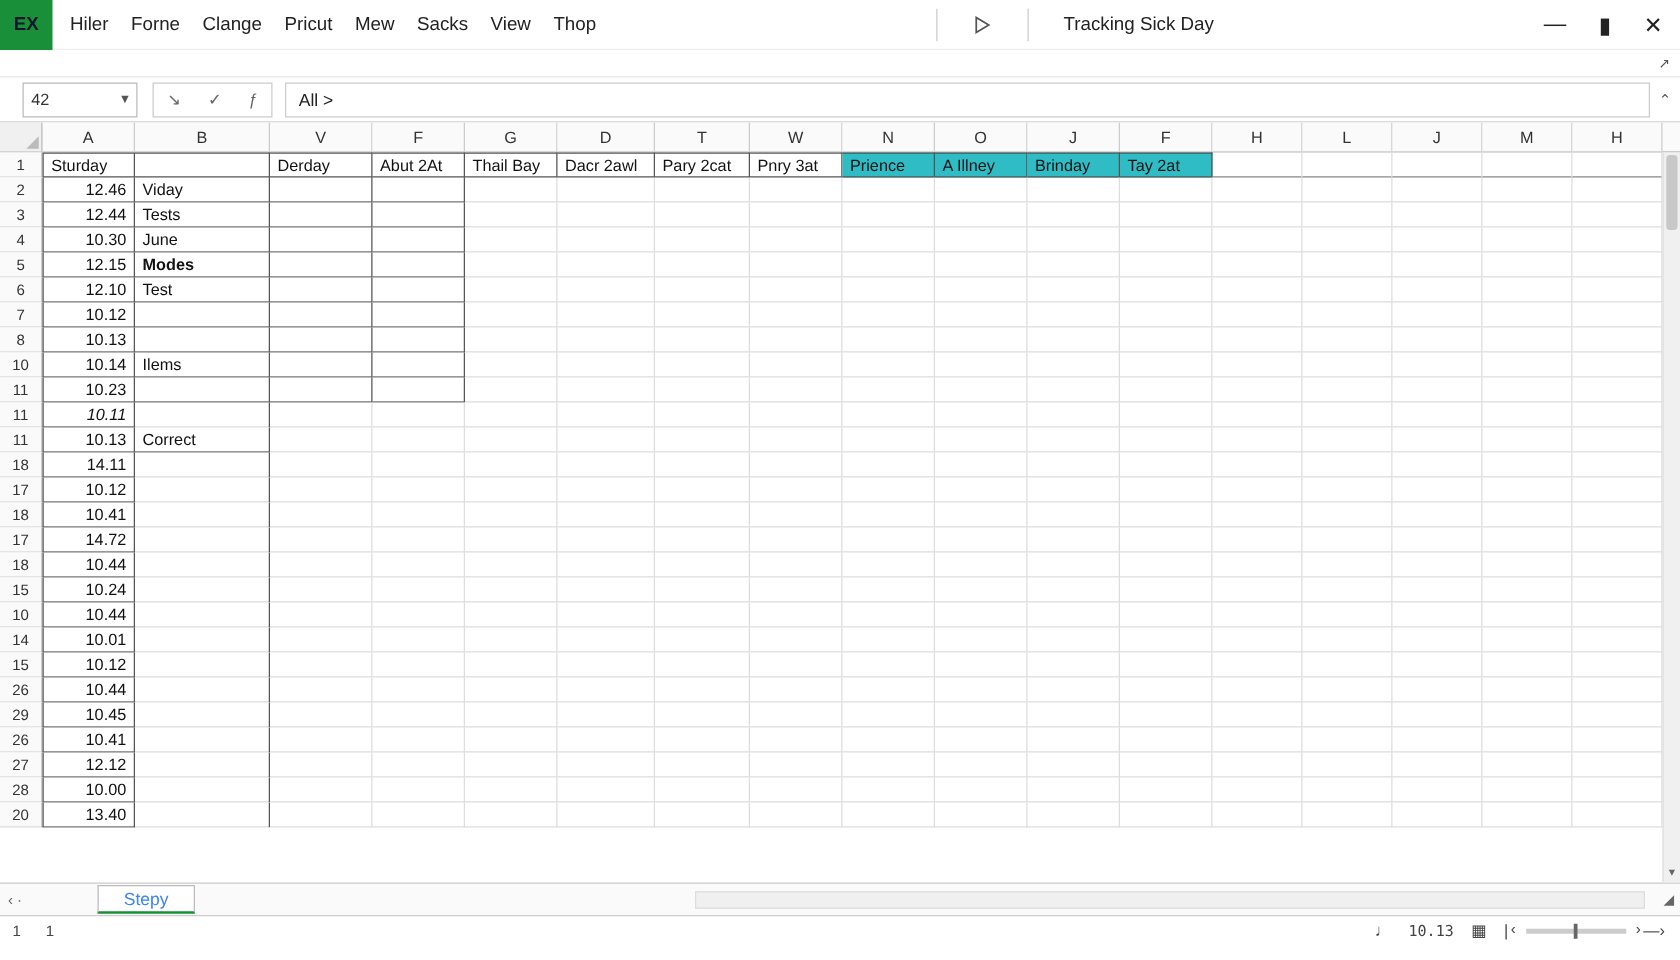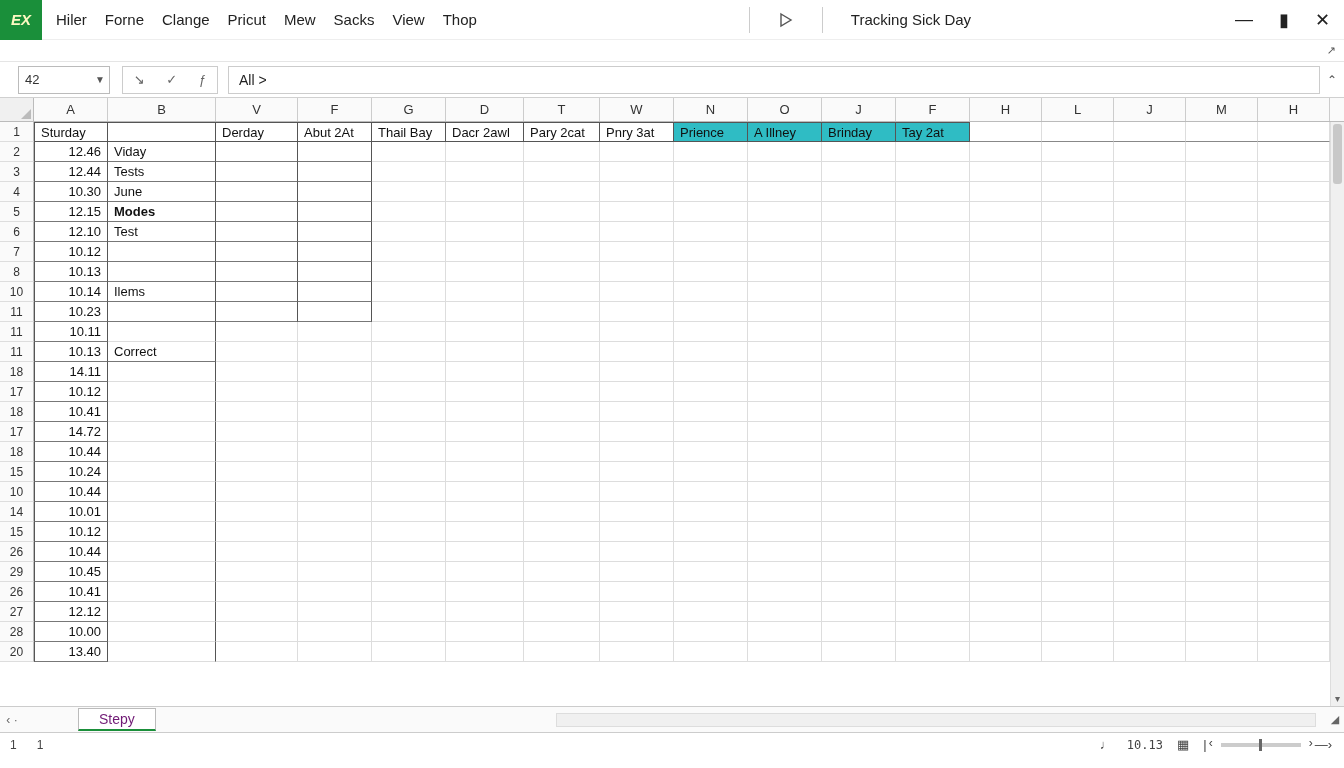--- a/index.html
+++ b/index.html
@@ -1,20 +1,20 @@
 <!DOCTYPE html>
 <html><head>
 <meta charset="utf-8">
 <style>
 * { margin: 0; padding: 0; box-sizing: border-box; font-family: "Segoe UI", Arial, sans-serif; }
 html, body { width: 1344px; height: 768px; overflow: hidden; background: #fff; }
 
 
 .titlebar { display: flex; align-items: center; height: 40px; border-bottom: 1px solid #eee; }
-.app-badge { width: 42px; height: 40px; background: #1a8f3a; color: #fef9c3; font-weight: 600; display: flex; align-items: center; justify-content: center; font-size: 15px; font-style: italic; }
+.app-badge { width: 42px; height: 40px; background: #1a8f3a; color: #0f172a; font-weight: 600; display: flex; align-items: center; justify-content: center; font-size: 15px; }
 .menu { display: flex; gap: 18px; padding-left: 14px; }
 .menu-item { font-size: 15px; color: #222; cursor: pointer; }
 .title-center { flex: 1; display: flex; align-items: center; justify-content: center; gap: 20px; }
 .run-icon svg { display: block; }
 .doc-title { font-size: 15px; color: #222; }
 .title-sep { width: 1px; height: 26px; background: #ccc; margin: 0 8px; }
 .wincontrols { display: flex; gap: 26px; padding-right: 14px; align-items: center; }
 .wincontrols span { font-size: 18px; cursor: pointer; color: #222; }
 
 
@@ -65,21 +65,21 @@
 .cell.center { text-align: left; }
 .cell.right { text-align: right; }
 
 .vscroll { position: absolute; right: 0; top: 24px; bottom: 0; width: 14px; background: #f0f0f0; border-left: 1px solid #ddd; }
 .vscroll .thumb { position: absolute; left: 2px; right: 2px; top: 2px; height: 60px; background: #c8c8c8; border-radius: 3px; }
 .vscroll .down { position: absolute; bottom: 2px; left: 0; right: 0; text-align: center; font-size: 10px; color: #666; }
 
 
 .tabbar { display: flex; align-items: center; height: 26px; border-top: 1px solid #ccc; background: #fafafa; }
 .tab-nav { width: 24px; text-align: center; color: #666; font-size: 12px; }
-.sheet-tab { padding: 2px 20px; border: 1px solid #bbb; border-bottom: 2px solid #1a8f3a; background: #fff; font-size: 14px; color: #701a75; margin-left: 54px; }
+.sheet-tab { padding: 2px 20px; border: 1px solid #bbb; border-bottom: 2px solid #1a8f3a; background: #fff; font-size: 14px; color: #3b82f6; margin-left: 54px; }
 .tabbar .hscroll { flex: 1; margin-left: 400px; margin-right: 10px; height: 14px; background: #f0f0f0; border: 1px solid #ddd; position: relative; }
 .tabbar .corner { width: 18px; text-align: center; font-size: 11px; color: #666; }
 
 
 .status { display: flex; align-items: center; height: 24px; border-top: 1px solid #ccc; font-size: 12px; color: #444; }
 .status .left { padding-left: 10px; display: flex; gap: 20px; }
 .status .right { margin-left: auto; display: flex; align-items: center; gap: 14px; padding-right: 12px; }
 .status .icon { font-size: 13px; }
 .status .zoom { font-family: monospace; }
 .status .slider { width: 80px; height: 4px; background: #ccc; position: relative; }
@@ -355,21 +355,21 @@
         <div class="cell colJ"></div>
         <div class="cell colF2"></div>
         <div class="cell colH"></div>
         <div class="cell colL"></div>
         <div class="cell colJJ"></div>
         <div class="cell colM"></div>
         <div class="cell colHH"></div>
       </div>
       <div class="row">
         <div class="row-head">11</div>
-        <div class="cell colA right" style="border-left: 1px solid rgb(85, 85, 85); border-right: 1px solid rgb(85, 85, 85); border-bottom: 1px solid rgb(119, 119, 119);">10.11</div>
+        <div class="cell colA right" style="border-left: 1px solid rgb(85, 85, 85); border-right: 1px solid rgb(85, 85, 85); border-bottom: 1px solid rgb(119, 119, 119); font-style: italic;">10.11</div>
         <div class="cell colB" style="border-right: 1px solid rgb(85, 85, 85); border-bottom: 1px solid rgb(221, 221, 221);"></div>
         <div class="cell colV"></div>
         <div class="cell colF"></div>
         <div class="cell colG"></div>
         <div class="cell colD2"></div>
         <div class="cell colT"></div>
         <div class="cell colW"></div>
         <div class="cell colN"></div>
         <div class="cell colO"></div>
         <div class="cell colJ"></div>

